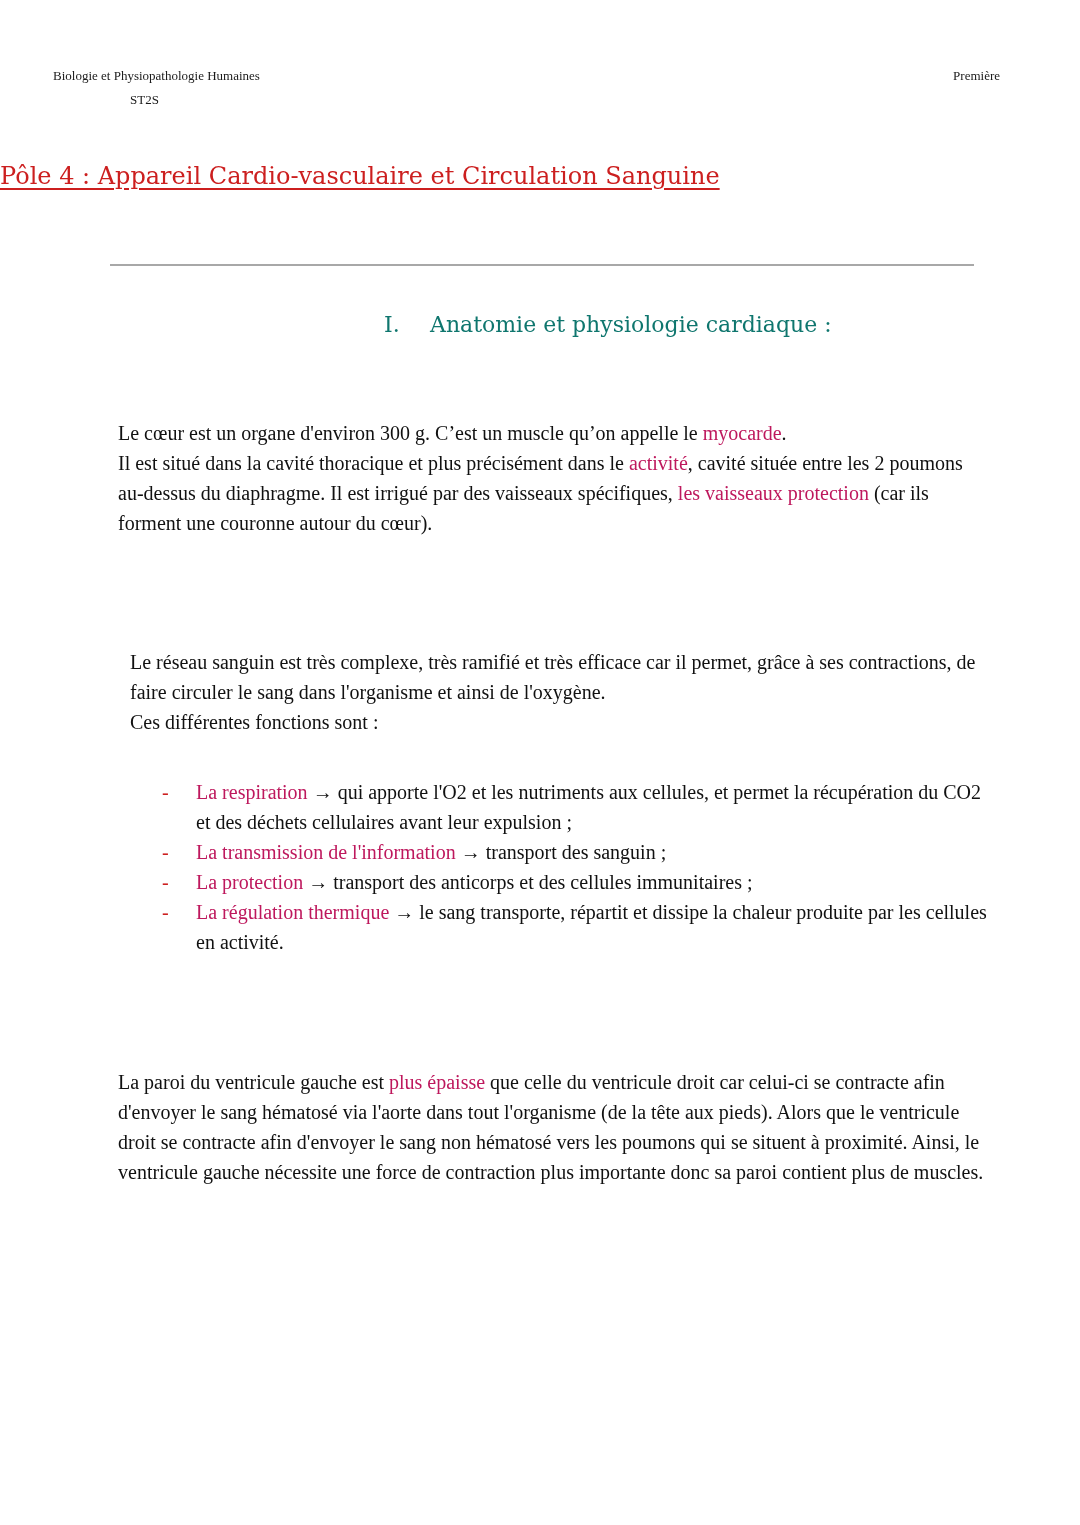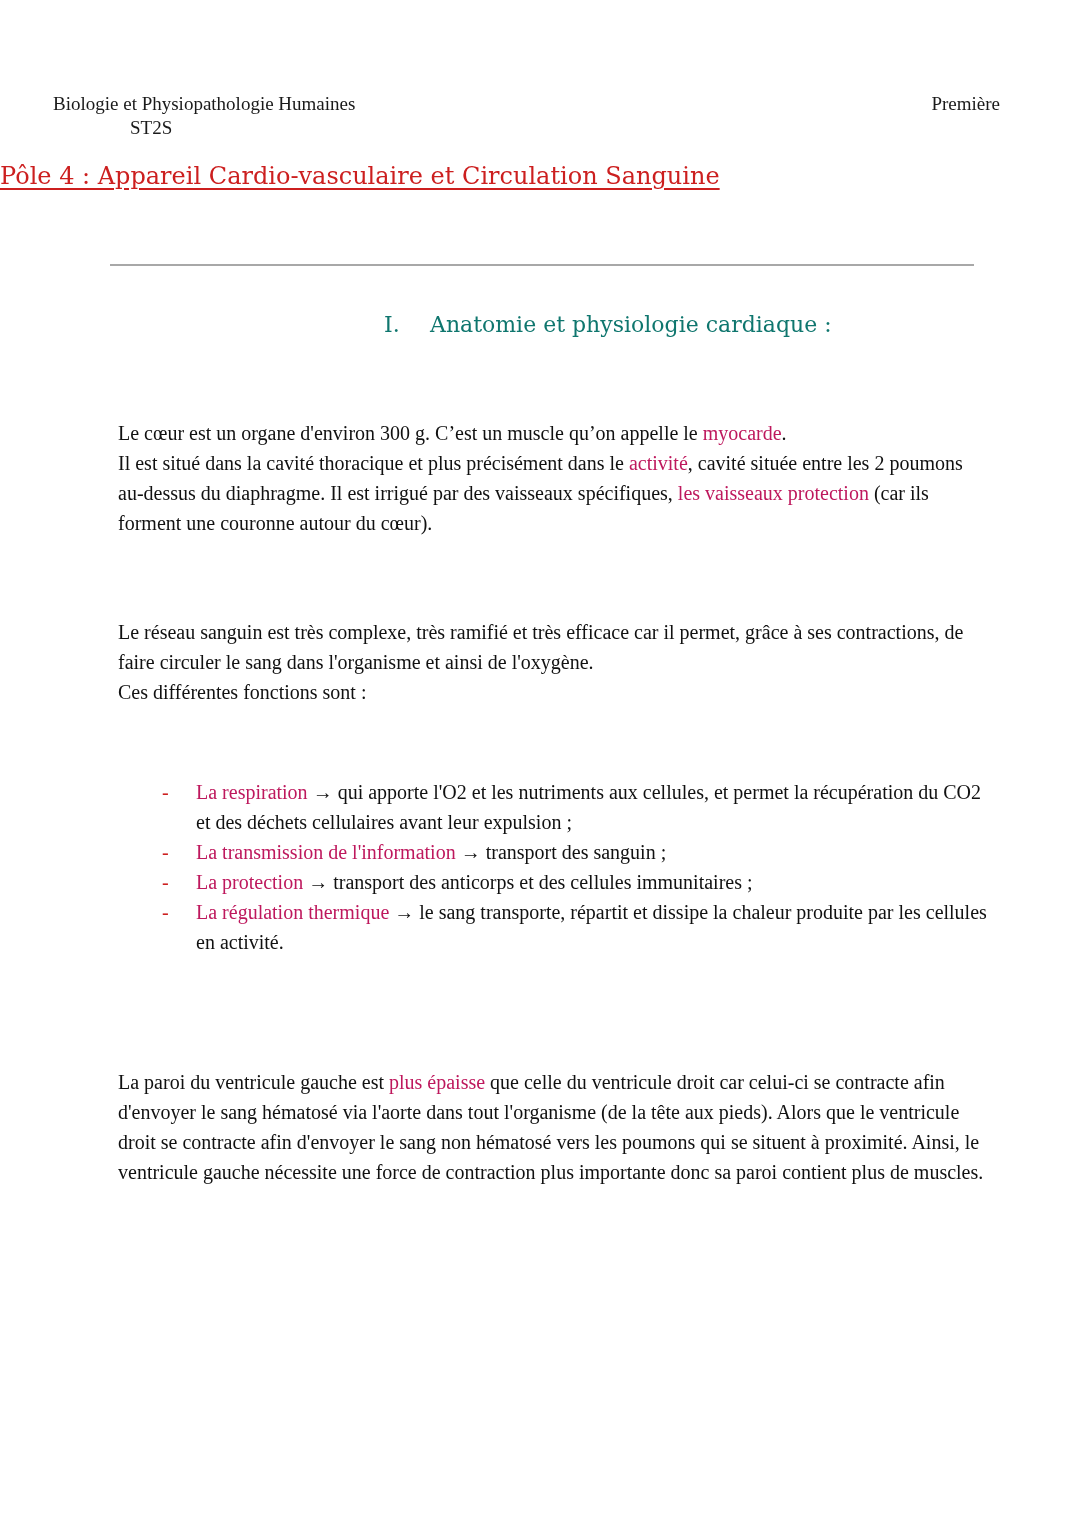--- a/index.html
+++ b/index.html
@@ -1,19 +1,19 @@
 <!DOCTYPE html>
 <html><head>
 <meta charset="utf-8">
 <style>
   html, body { margin:0; padding:0; background:#ffffff; }
   body { width:1080px; height:1525px; position:relative; overflow:hidden;
          font-family:"Liberation Serif", serif; color:#111; }
   .abs { position:absolute; }
-  .hdr { font-size:19px; line-height:24px; color:#1a1a1a;margin-top:28px; }
+  .hdr { font-size:13px; line-height:24px; color:#1a1a1a; }
   .title { left:0; width:1080px; top:162px; text-align:left;
            font-family:"DejaVu Serif", serif; font-size:24px; color:#cc1f1f;
            text-decoration:underline; text-underline-offset:4px; text-decoration-thickness:1.5px; }
   .rule { left:110px; width:864px; top:264px; height:0; border-top:2px solid #a8a8a8; }
   .section { left:384px; top:312px; font-family:"DejaVu Serif", serif; font-size:22px; color:#0f766e; }
   .section .num { display:inline-block; width:46px; }
   .para { left:118px; width:870px; font-size:20px; line-height:30px; color:#111; }
   .red { color:#be185d; }
   ul.bullets { list-style:none; margin:0; padding:0; }
   ul.bullets li { position:relative; padding-left:78px; }
@@ -32,21 +32,21 @@
 
 <div class="abs section">
   <span class="num">I.</span><span>Anatomie et physiologie cardiaque :</span>
 </div>
 
 <div class="abs para" style="top:418px;">
   <span>Le cœur est un organe d'environ 300 g. C’est un muscle qu’on appelle le </span><span class="red">myocarde</span><span>.</span><br>
   <span>Il est situé dans la cavité thoracique et plus précisément dans le </span><span class="red">activité</span><span>, cavité située entre les 2 poumons au-dessus du diaphragme. Il est irrigué par des vaisseaux spécifiques, </span><span class="red">les vaisseaux protection</span><span> (car ils forment une couronne autour du cœur).</span>
 </div>
 
-<div class="abs para" style="top:617px;">
+<div class="abs para" style="top:647px;margin-left:12px;">
   <span>Le réseau sanguin est très complexe, très ramifié et très efficace car il permet, grâce à ses contractions, de faire circuler le sang dans l'organisme et ainsi de l'oxygène.</span><br>
   <span>Ces différentes fonctions sont :</span>
 </div>
 
 <div class="abs para" style="top:777px; width:880px;">
   <ul class="bullets">
     <li><span class="dash">-</span><span class="red">La respiration</span><span> → qui apporte l'O2 et les nutriments aux cellules, et permet la récupération du CO2 et des déchets cellulaires avant leur expulsion ;</span></li>
     <li><span class="dash">-</span><span class="red">La transmission de l'information</span><span> → transport des sanguin ;</span></li>
     <li><span class="dash">-</span><span class="red">La protection</span><span> → transport des anticorps et des cellules immunitaires ;</span></li>
     <li><span class="dash">-</span><span class="red">La régulation thermique</span><span> → le sang transporte, répartit et dissipe la chaleur produite par les cellules en activité.</span></li>

